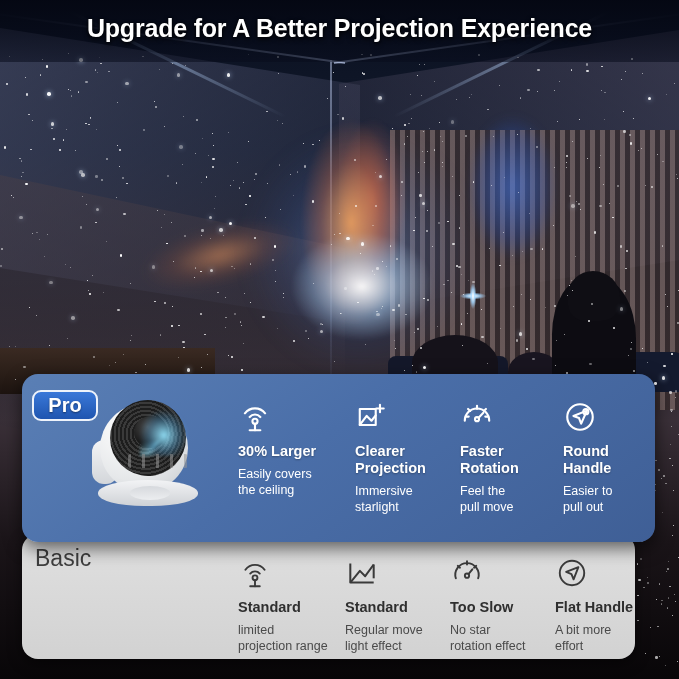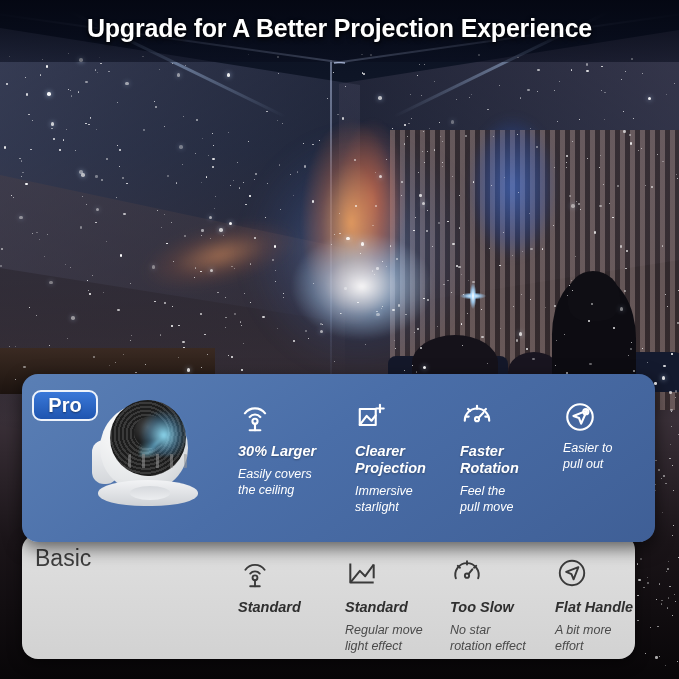--- a/index.html
+++ b/index.html
@@ -202,21 +202,21 @@
 
   .dev-beam {
     position:absolute; left:58px; top:-14px; width:92px; height:74px;
     background:
       radial-gradient(ellipse 36% 48% at 26% 72%, rgba(150,230,255,.95) 0%, rgba(90,190,255,.30) 45%, rgba(60,160,255,0) 74%),
       conic-gradient(from 200deg at 22% 78%, rgba(120,215,255,0) 0deg, rgba(150,230,255,.55) 22deg, rgba(120,215,255,0) 62deg);
     filter:blur(1.6px);
   }
 
   
-  .feat { position:absolute;font-style:italic; }
+  .feat { position:absolute; }
   .feat .ic { width:34px; height:34px; display:block; }
   .feat .h { font-size:14.5px; font-weight:bold; line-height:1.18; margin-top:9px; }
   .feat .s { font-size:12.5px; line-height:1.24; margin-top:7px; }
   .pro-feat .h, .pro-feat .s { color:#ffffff; }
   .pro-feat .h { text-shadow:0 1px 2px rgba(0,0,0,.3); }
   .basic-feat .h { color:#2f2f2f; }
   .basic-feat .s { color:#4a4a4a; }
 </style>
 </head>
 <body>
@@ -793,20 +793,22 @@
 
   <div class="feat basic-feat" style="left:238px; top:556px; width:104px;">
     <svg class="ic" viewBox="0 0 32 32" fill="none" stroke="#3a3a3a" stroke-width="1.8" stroke-linecap="round">
       <path d="M7 13a11 11 0 0 1 18 0"></path>
         <path d="M11.5 16.5a6 6 0 0 1 9 0"></path>
       <circle cx="16" cy="20.5" r="2.3"></circle>
         <path d="M16 23v5.5"></path>
         <path d="M11.5 28.5h9"></path>
     </svg>
     <div class="h">Standard</div>
+    <div class="s" style="white-space:pre-line">limited
+projection range</div>
   </div>
 
   <div class="feat basic-feat" style="left:345px; top:556px; width:104px;">
     <svg class="ic" viewBox="0 0 32 32" fill="none" stroke="#3a3a3a" stroke-width="1.9" stroke-linejoin="round">
       <path d="M5 7v18h22"></path>
         <path d="M5 25 14 14l5 5 8-11"></path>
         <path d="M27 8v13"></path>
     </svg>
     <div class="h">Standard</div>
     <div class="s" style="white-space:pre-line">Regular move
@@ -894,17 +896,19 @@
     <div class="s" style="white-space:pre-line">Feel the
 pull move</div>
   </div>
 
   <div class="feat pro-feat" style="left:563px; top:400px; width:104px;">
     <svg class="ic" viewBox="0 0 32 32" fill="none" stroke="#ffffff" stroke-width="2" stroke-linejoin="round">
       <circle cx="16" cy="16" r="12"></circle>
         <path d="M22.5 10 9.8 15l5.3 2 2 5.3z"></path>
         <circle cx="21.5" cy="11" r="2.4"></circle>
     </svg>
+    <div class="h" style="white-space:pre-line">Round
+Handle</div>
     <div class="s" style="white-space:pre-line">Easier to
 pull out</div>
   </div>
 
 </div>
 
 </body></html>

